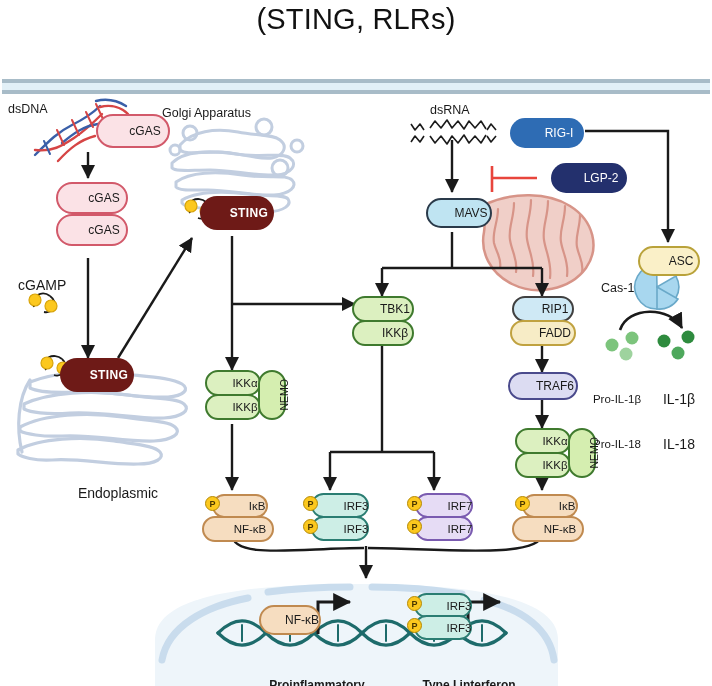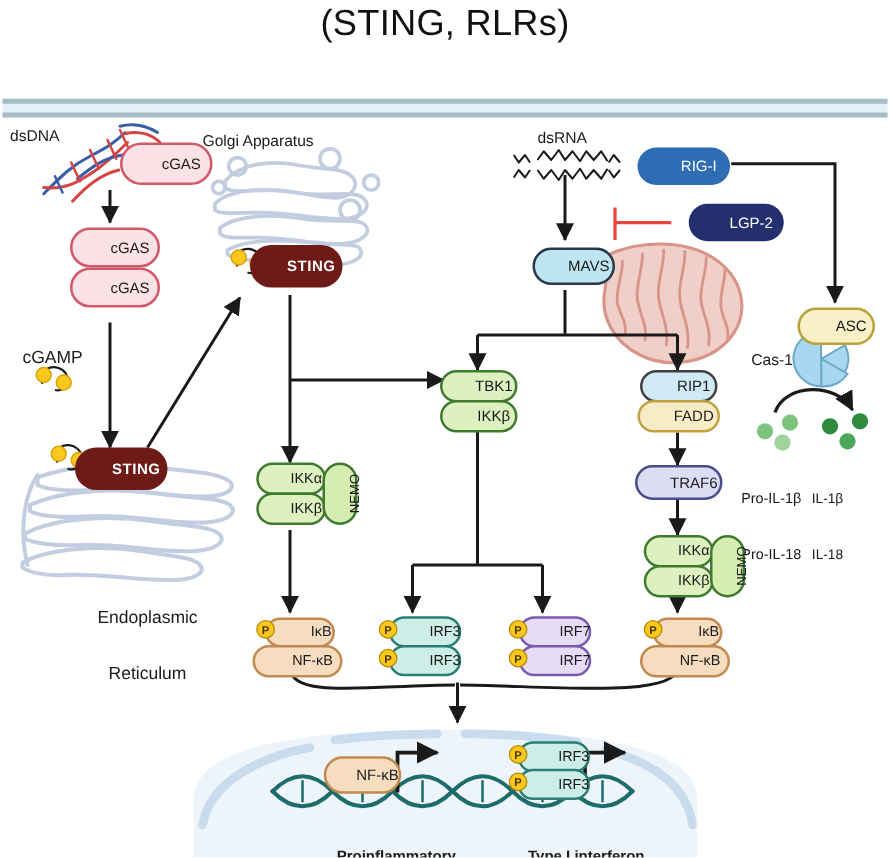--- a/index.html
+++ b/index.html
@@ -255,29 +255,28 @@
   </svg>
 
   <div class="node-layer">
 
     <div class="lbl" style="left:8px; top:102px;">dsDNA</div>
     <div class="lbl" style="left:162px; top:106px;">Golgi Apparatus</div>
     <div class="lbl" style="left:430px; top:103px;">dsRNA</div>
     <div class="lbl big" style="left:18px; top:278px;">cGAMP</div>
     <div class="lbl big center" style="left:48px; top:456px; width:140px;">
       <div>Endoplasmic</div>
-      <div>Reticulum</div>
     </div>
     <div class="lbl" style="left:601px; top:281px;">Cas-1</div>
 
     <div class="lbl center" style="left:586px; top:362px; width:62px; font-size:11.5px;">
       <div>Pro-IL-1β</div>
       <div>Pro-IL-18</div>
     </div>
-    <div class="lbl center" style="left:635px; top:362px; width:54px; font-size:11px;">
+    <div class="lbl center" style="left:652px; top:362px; width:54px; font-size:14px;">
       <div>IL-1β</div>
       <div>IL-18</div>
     </div>
 
     <div class="lbl center bold" style="left:222px; top:648px; width:190px; font-size:12px;">
       <div>Proinflammatory</div>
       
     </div>
     <div class="lbl center bold" style="left:384px; top:648px; width:170px; font-size:12px;">
       <div>Type I interferon</div>

